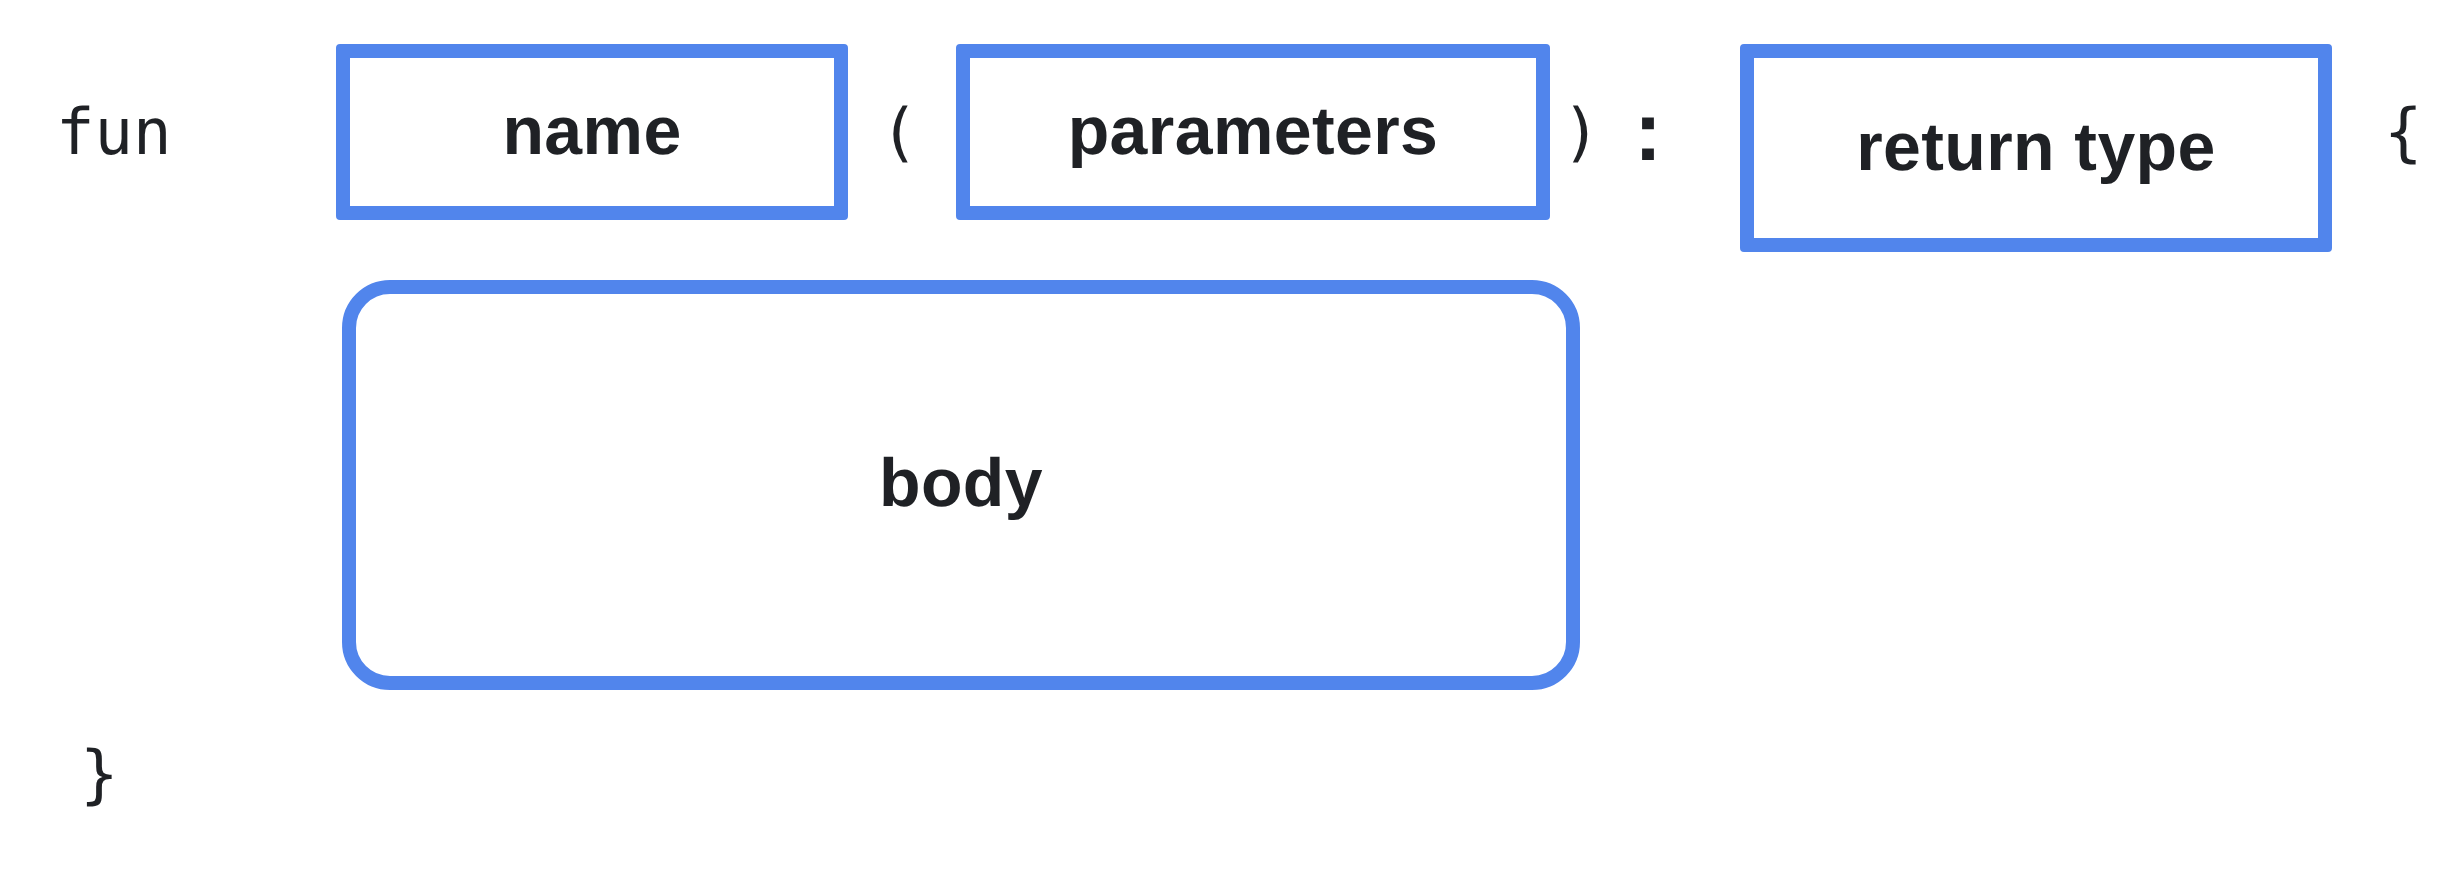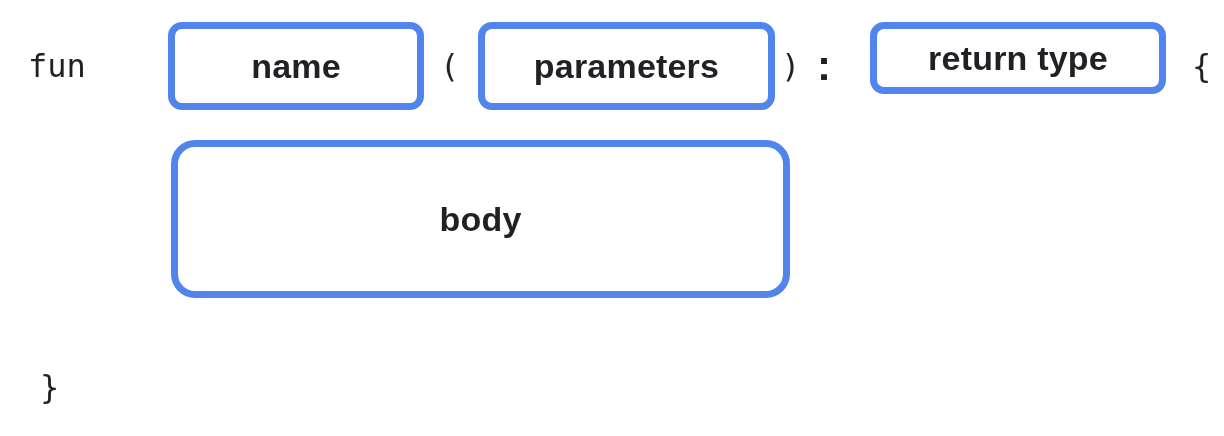--- a/index.html
+++ b/index.html
@@ -29,45 +29,45 @@
     white-space: pre;
   }
   .code.colon {
     font-family: "Liberation Sans", sans-serif;
     font-weight: 700;
     font-size: 42px;
   }
   .slot {
     position: absolute;
     border: 7px solid var(--accent);
-    border-radius: 14px;
+    border-radius: 2px;
     background: var(--bg);
     display: flex;
     align-items: center;
     justify-content: center;
   }
   .slot-label {
     font-family: "Liberation Sans", sans-serif;
     font-weight: 700;
     font-size: 34px;
     color: var(--text);
     letter-spacing: 0.2px;
     white-space: nowrap;
   }
   
   #kw-fun        { left: 28px; }
   #slot-name     { left: 168px; top: 22px; width: 256px; height: 88px; }
   #tok-oparen    { left: 440px; }
   #slot-params   { left: 478px; top: 22px; width: 297px; height: 88px; }
   #tok-cparen    { left: 781px; }
   #tok-colon     { left: 817px; }
-  #slot-return   { left: 870px; top: 22px; width: 296px; height: 72px; }
+  #slot-return   { left: 870px; top: 22px; width: 296px; height: 104px; }
   #tok-obrace    { left: 1192px; }
   
-  #slot-body     { left: 171px; top: 140px; width: 619px; height: 158px; border-radius: 24px; }
+  #slot-body     { left: 171px; top: 140px; width: 619px; height: 205px; border-radius: 24px; }
   
   #tok-cbrace    { left: 40px; top: 352px; height: 70px; line-height: 70px; }
 </style>
 </head>
 <body>
 
 <div class="canvas">
 
   <span class="code" id="kw-fun">fun</span>
 

